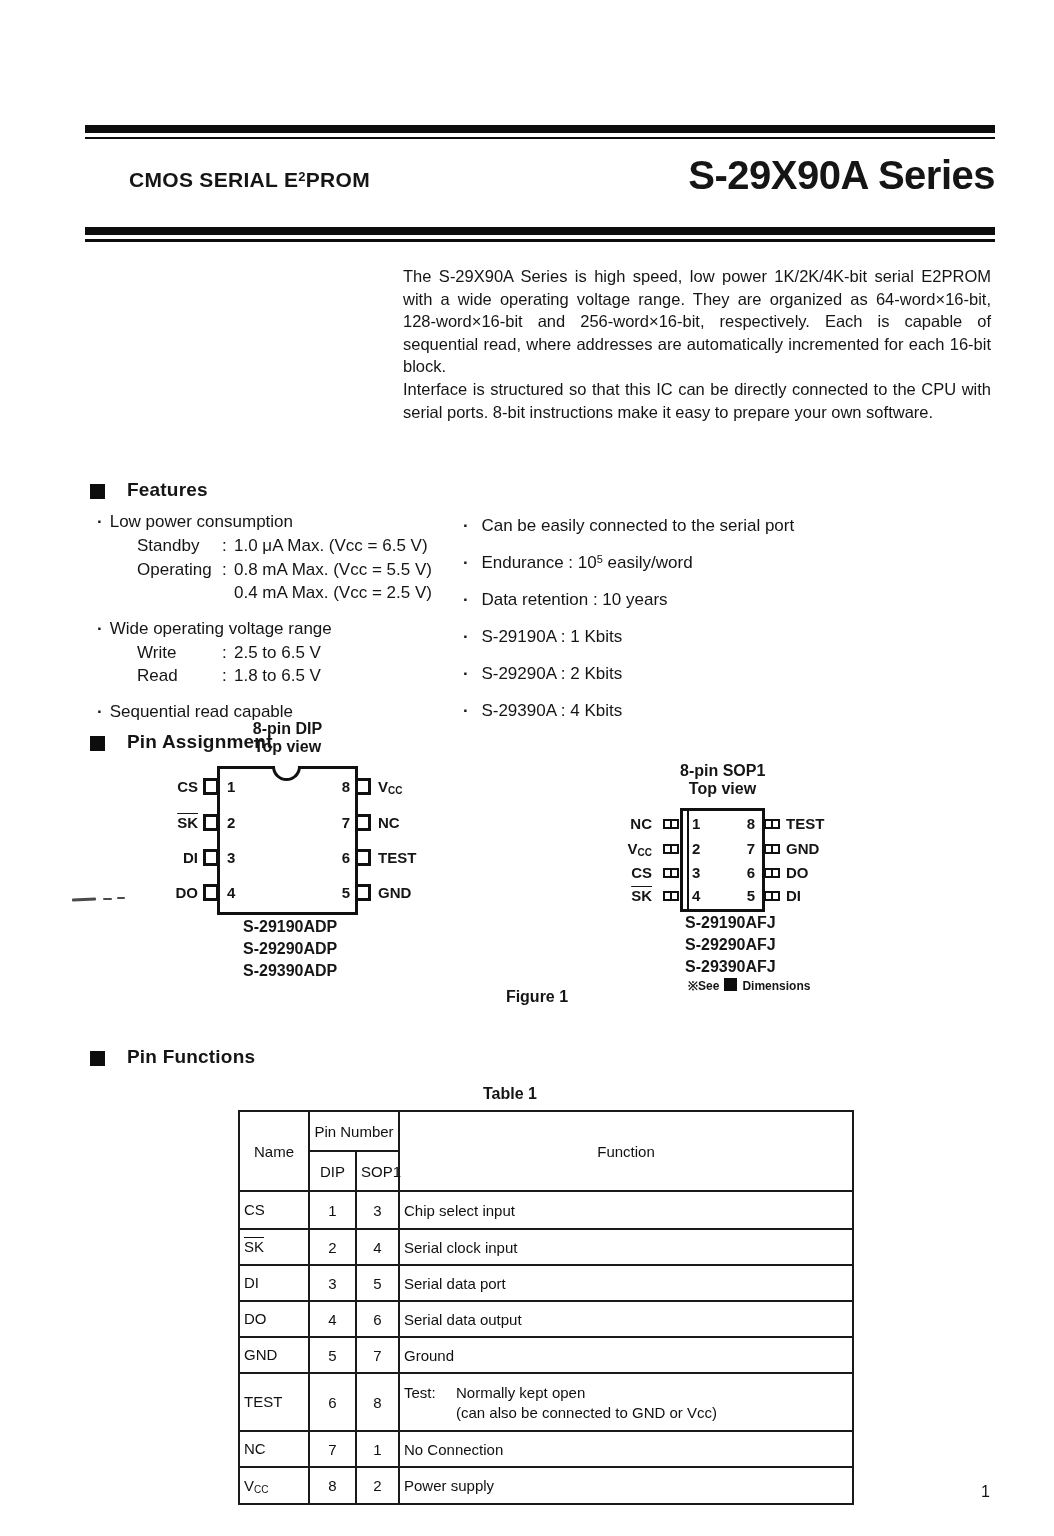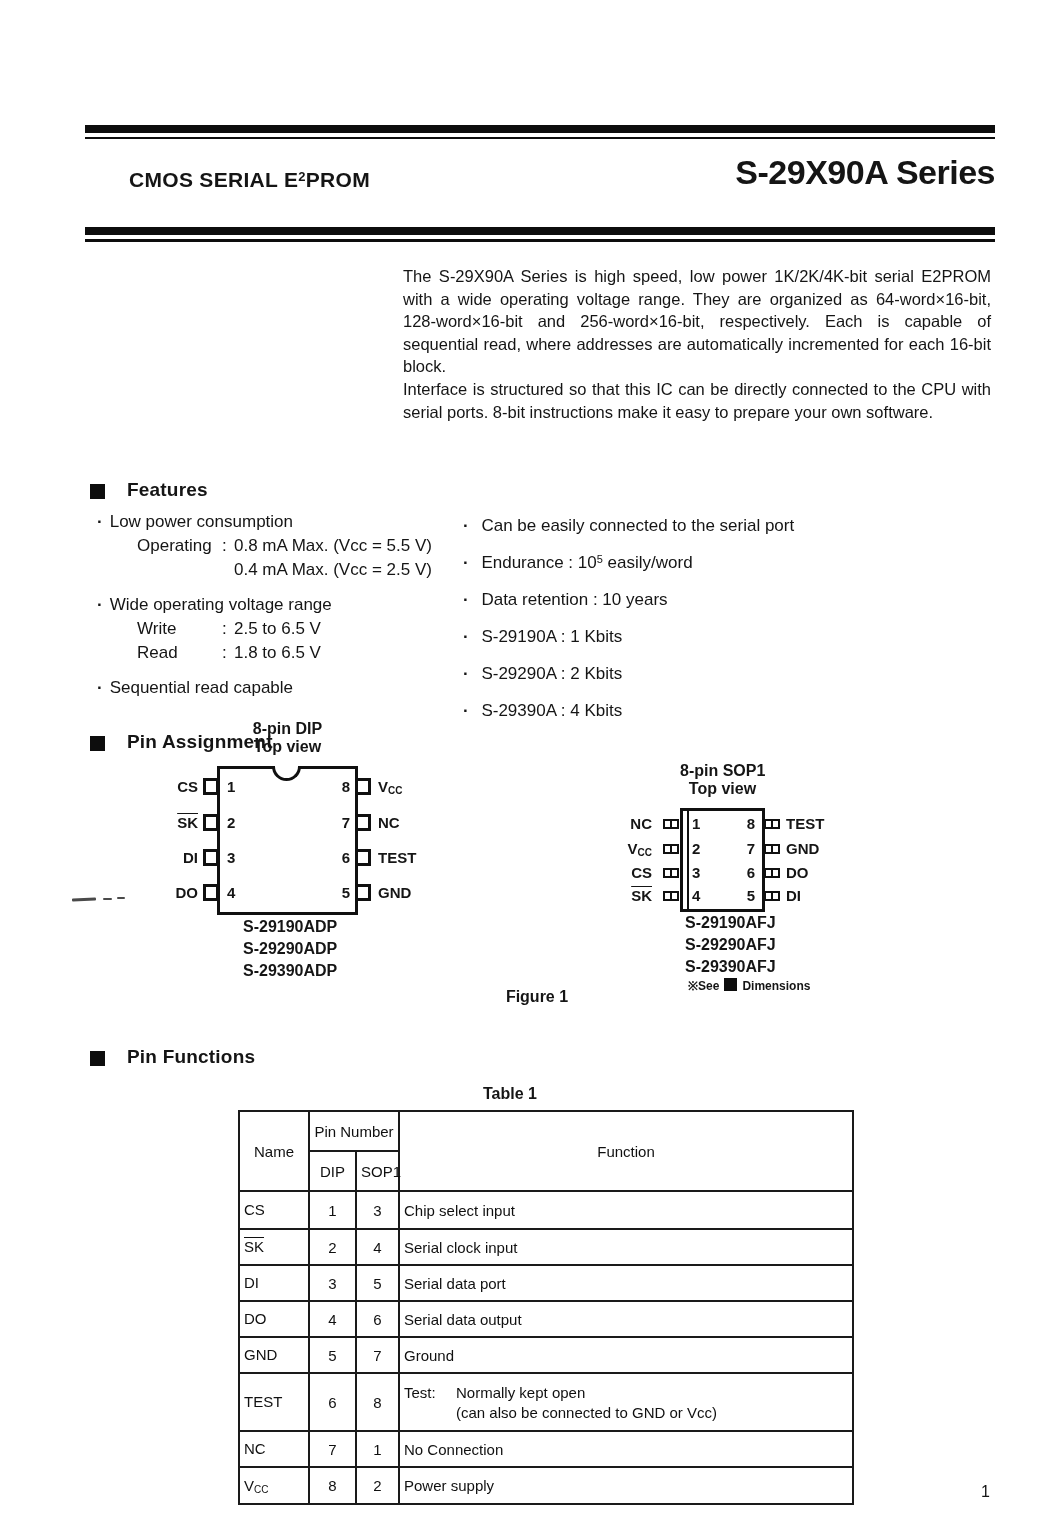--- a/index.html
+++ b/index.html
@@ -7,21 +7,21 @@
     position:relative;width:1054px;height:1536px;background:#ffffff;
     font-family:"Liberation Sans", sans-serif;color:#151515;overflow:hidden;
     margin:0 auto;
   }
   .abs{position:absolute;}
   
   .rule{background:#0d0d0d;}
   
   .hdr-left{left:129px;top:168px;font-size:21px;font-weight:bold;letter-spacing:.3px;}
   .hdr-left .sup{font-size:13px;vertical-align:6px;}
-  .hdr-right{left:560px;top:153px;width:435px;text-align:right;font-size:34px;font-weight:bold;letter-spacing:-0.5px;}
+  .hdr-right{left:560px;top:153px;width:435px;text-align:right;font-size:40px;font-weight:bold;letter-spacing:-0.5px;}
   
   .intro{left:403px;top:265px;width:588px;font-size:16.5px;line-height:22.6px;text-align:justify;}
   .intro p{margin:0;}
   
   .sec-square{width:15px;height:15px;background:#0d0d0d;}
   .sec-label{font-size:19px;font-weight:bold;letter-spacing:.2px;}
   
   .feat-col{font-size:17px;}
   .feat-bullet{line-height:24px;white-space:nowrap;}
   .feat-bullet::before{content:"·";font-weight:bold;margin-right:7px;}
@@ -90,20 +90,23 @@
     <p>Interface is structured so that this IC can be directly connected to the CPU with serial ports.  8-bit instructions make it easy to prepare your own software.</p>
   </div>
 
   <div class="abs sec-square" style="left:90px;top:484px;"></div>
   <div class="abs sec-label" style="left:127px;top:479px;">Features</div>
 
   <div class="abs feat-col" style="left:97px;top:510px;">
     <div class="feat-bullet">Low power consumption</div>
     <div class="feat-details">
       <div class="feat-detail">
+        <span class="flabel">Standby</span><span class="fsep">:</span><span>1.0 μA Max.  (Vcc = 6.5 V)</span>
+      </div>
+      <div class="feat-detail">
         <span class="flabel">Operating</span><span class="fsep">:</span><span>0.8 mA Max. (Vcc = 5.5 V)</span>
       </div>
       <div class="feat-detail">
         <span class="flabel"></span><span class="fsep"></span><span>0.4 mA Max. (Vcc = 2.5 V)</span>
       </div>
     </div>
     <div class="feat-bullet">Wide operating voltage range</div>
     <div class="feat-details">
       <div class="feat-detail">
         <span class="flabel">Write</span><span class="fsep">:</span><span>2.5 to 6.5 V</span>

